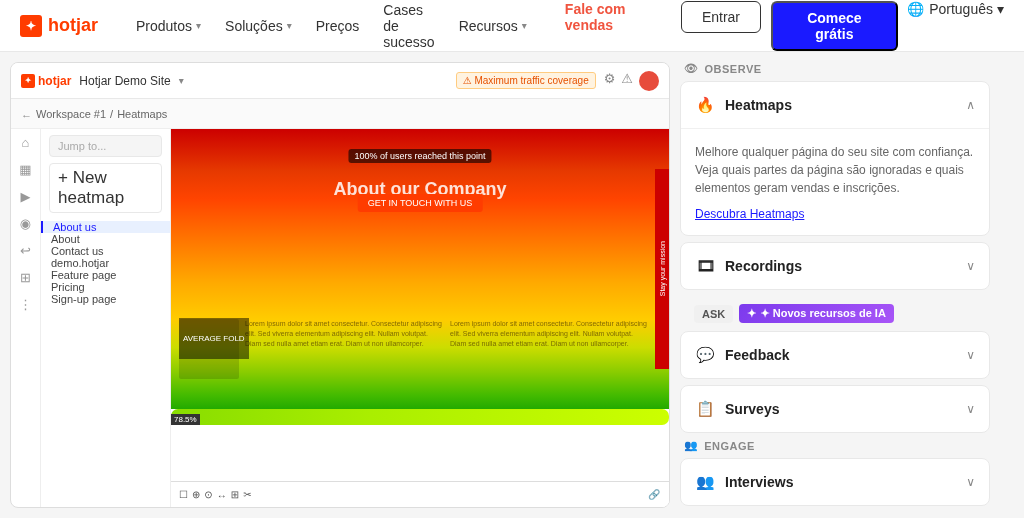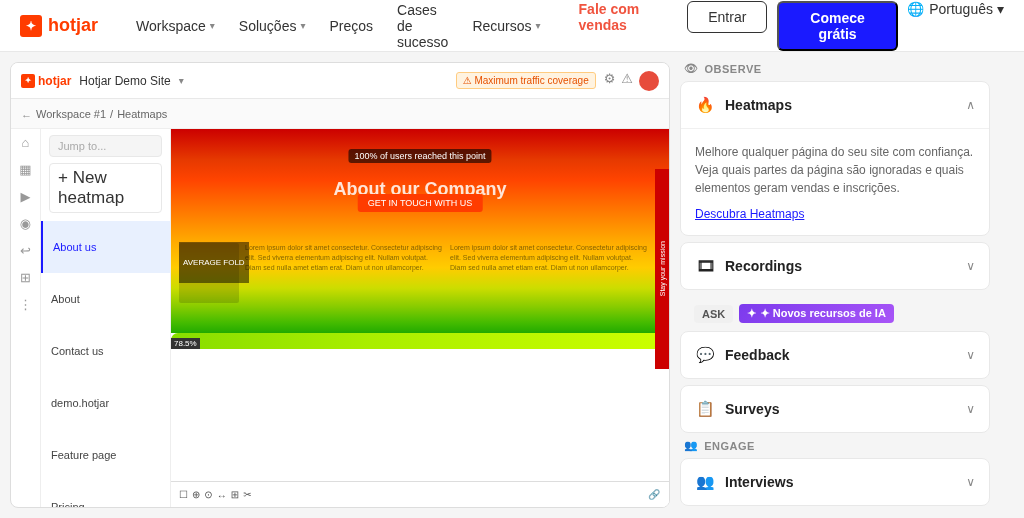--- a/index.html
+++ b/index.html
@@ -172,21 +172,21 @@
       padding: 4px 8px;
       font-size: 17px;
       color: #333;
       background: #fff;
       border: 1px solid #e8e8e8;
       border-radius: 4px;
       cursor: pointer;
       display: flex; align-items: center; gap: 4px;
     }
     .shell-sidebar-item {
-      padding: 20px 10px;
+      padding: 0 10px;
       font-size: 11px;
       color: #444;
       cursor: pointer;
     }
     .shell-sidebar-item.active { background: #e8f0fe; color: #1a1aff; border-left: 2px solid #1a1aff; }
     .shell-sidebar-icons {
       display: flex;
       flex-direction: column;
       width: 30px;
       border-right: 1px solid #eee;
@@ -204,21 +204,21 @@
       background: #fff;
     }
     .heatmap-container {
       width: 100%;
       height: 100%;
       position: relative;
       overflow: hidden;
     }
     .heatmap-bg {
       width: 100%;
-      height: 204px;
+      height: 280px;
       background: linear-gradient(180deg, #cc0000 0%, #e63900 15%, #ff4400 25%, #ff7700 40%, #ffaa00 55%, #ffcc00 68%, #ccdd00 78%, #88cc00 87%, #44bb00 95%, #22aa00 100%);
       position: relative;
     }
     .heatmap-overlay-text {
       position: absolute;
       top: 30px;
       left: 50%;
       transform: translateX(-50%);
       color: rgba(255,255,255,0.85);
       font-size: 18px;
@@ -401,21 +401,21 @@
 </head>
 <body>
 
 <nav class="top-nav">
   <div class="logo-area">
     <div class="logo-icon">✦</div>
     <span>hotjar</span>
   </div>
   <div class="nav-items">
     <div class="nav-item">
-      <span>Workspace</span>
+      <span>Produtos</span>
       <span class="nav-chevron">▾</span>
     </div>
     <div class="nav-item">
       <span>Soluções</span>
       <span class="nav-chevron">▾</span>
     </div>
     <div class="nav-item">
       <span>Preços</span>
     </div>
     <div class="nav-item">

